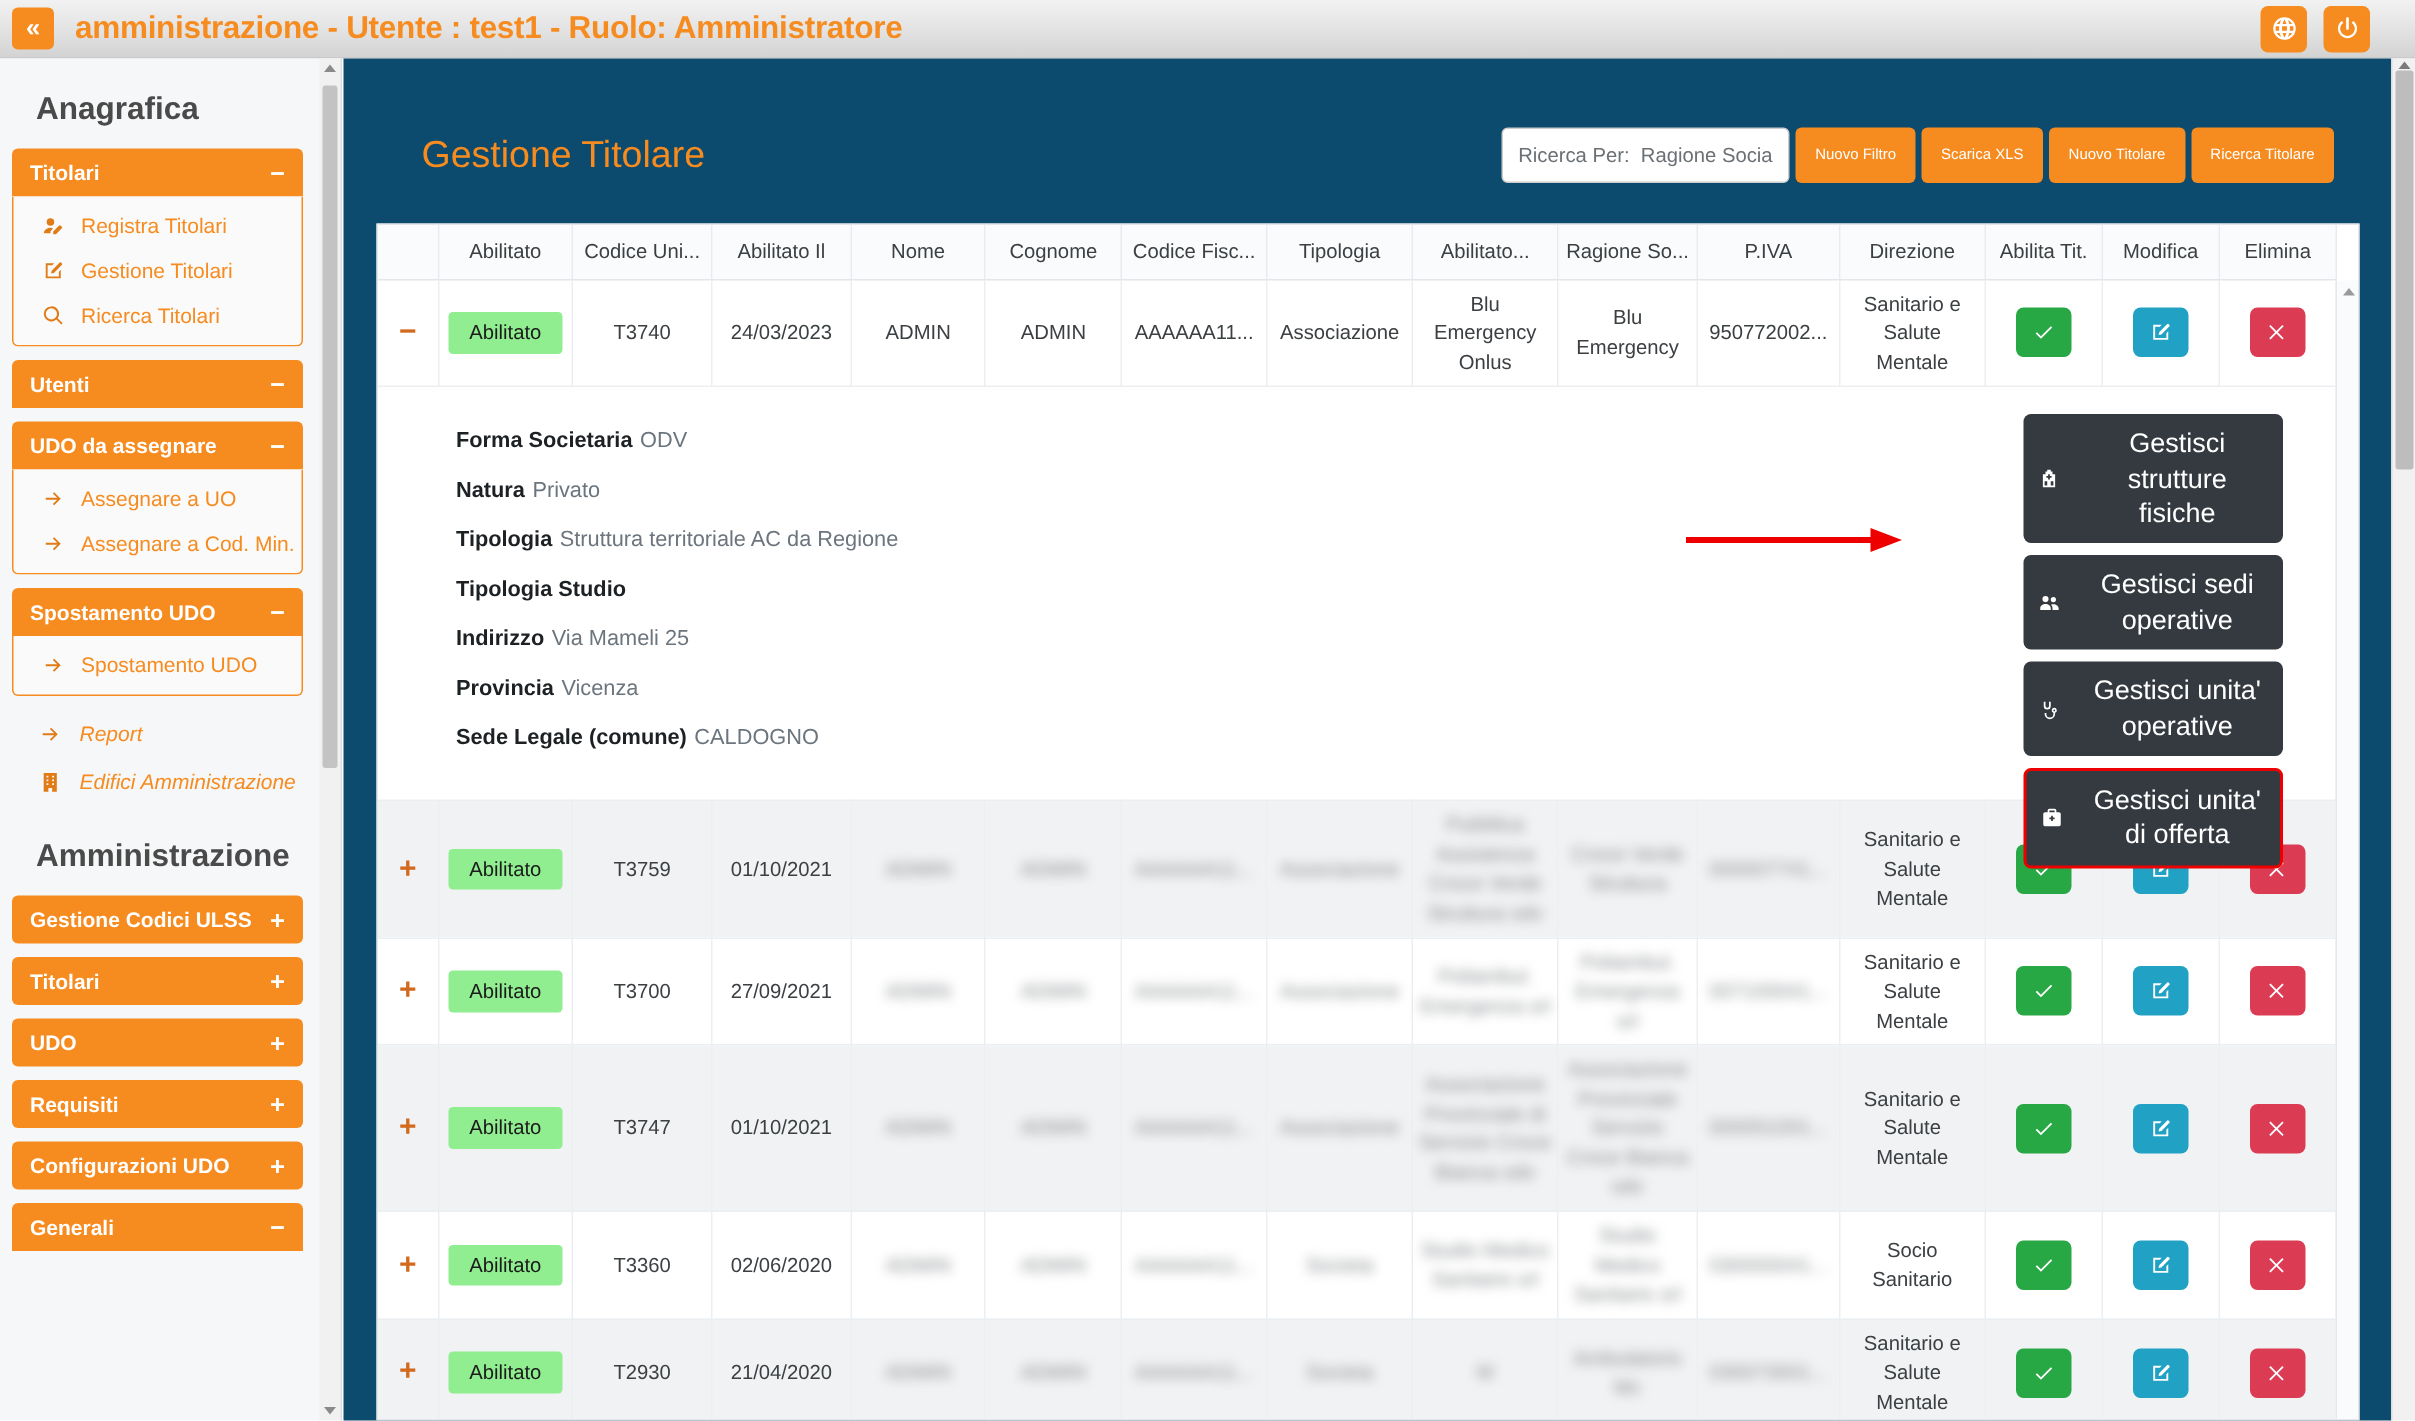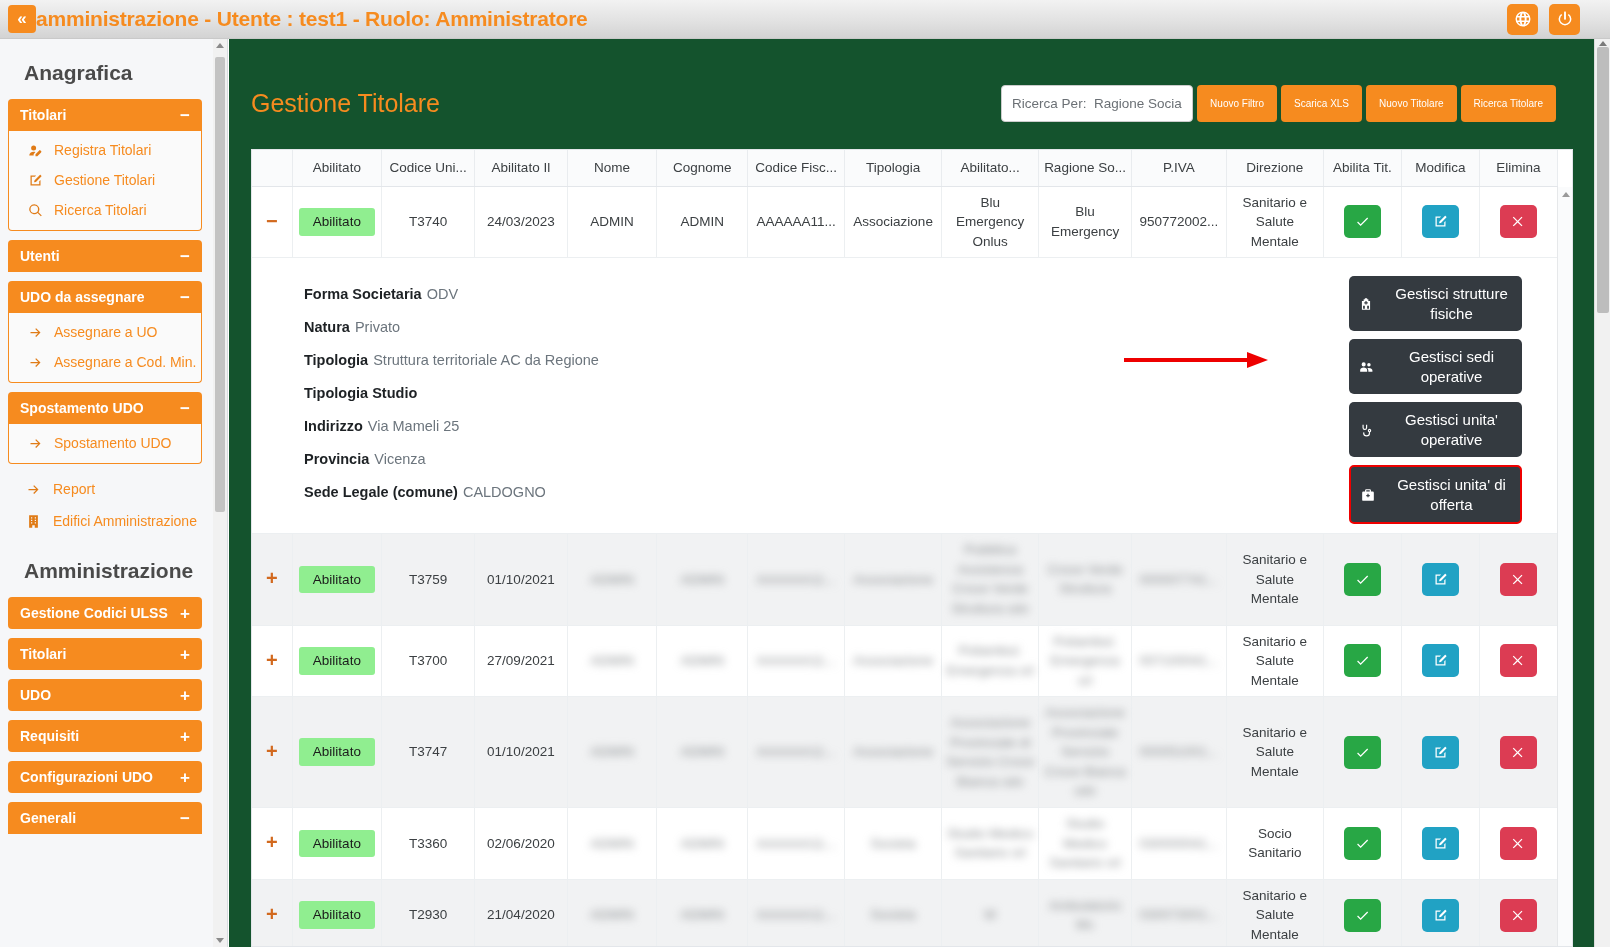--- a/index.html
+++ b/index.html
@@ -21,20 +21,21 @@
   }
   #collapse-btn {
     width: 28px; height: 28px; margin-left: 8px;
     background: #f68b1f; color: #fff;
     border-radius: 4px;
     display: flex; align-items: center; justify-content: center;
     font-size: 17px; font-weight: bold; cursor: pointer;
     flex: 0 0 auto;
   }
   #topbar-title {
+    margin-left: 14px;
     color: #f68b1f;
     font-size: 21px;
     font-weight: bold;
     letter-spacing: -0.2px;
     white-space: nowrap;
   }
   #topbar-right {
     margin-left: auto; margin-right: 30px;
     display: flex; align-items: center; gap: 11px;
   }
@@ -112,21 +113,21 @@
   }
   .menu-item .mi-icon {
     width: 20px; margin-right: 9px;
     display: inline-flex; align-items: center; justify-content: center;
     flex: 0 0 auto;
   }
   .menu-item .mi-icon svg { width: 15px; height: 15px; fill: #e07b16; }
   .loose-item {
     display: flex; align-items: center;
     padding: 8px 0 8px 14px;
-    color: #f68b1f; font-size: 14px; cursor: pointer;
+    color: #f68b1f; font-size: 14px; cursor: pointer; font-style: italic;
   }
   .loose-item .mi-icon { width: 22px; margin-right: 9px;
     display: inline-flex; align-items: center; justify-content: center; }
   .loose-item .mi-icon svg { width: 15px; height: 15px; fill: #e07b16; }
 
   
   #side-scrollbar {
     position: absolute; top: 0; right: 0;
     width: 14px; height: 908px; background: #f1f1f1;
   }
@@ -139,22 +140,23 @@
     width: 0; height: 0; border-left: 4px solid transparent;
     border-right: 4px solid transparent; border-bottom: 5px solid #8a8a8a; }
   #side-sb-down { position:absolute; bottom: 4px; left: 3px;
     width: 0; height: 0; border-left: 4px solid transparent;
     border-right: 4px solid transparent; border-top: 5px solid #8a8a8a; }
 
   
   #main {
     position: absolute; top: 39px; left: 229px;
     width: 1365px; height: 908px;
-    background: #14532d;
+    background: #0c4a6e;
     overflow: hidden;
+    padding-left: 30px;
   }
   #main-header {
     display: flex; align-items: center;
     padding: 36px 38px 0 22px;
     height: 92px;
   }
   #page-title {
     color: #f68b1f; font-size: 25px;
   }
   #header-tools {
@@ -261,21 +263,21 @@
     position: absolute; right: 31px; top: 12px;
     display: flex; flex-direction: column; gap: 8px;
     width: 173px;
   }
   .dark-btn {
     background: #343a40; color: #fff;
     border-radius: 5px;
     min-height: 52px;
     display: flex; align-items: center; justify-content: center;
     gap: 18px;
-    font-size: 15px;
+    font-size: 18px;
     text-align: center;
     padding: 8px 10px;
     cursor: pointer;
     line-height: 1.3;
   }
   .dark-btn svg { width: 14px; height: 14px; fill: #fff; flex: 0 0 auto; }
   .dark-btn.highlight { border: 2px solid #ee0000; }
 
   
   #annotation-arrow {

